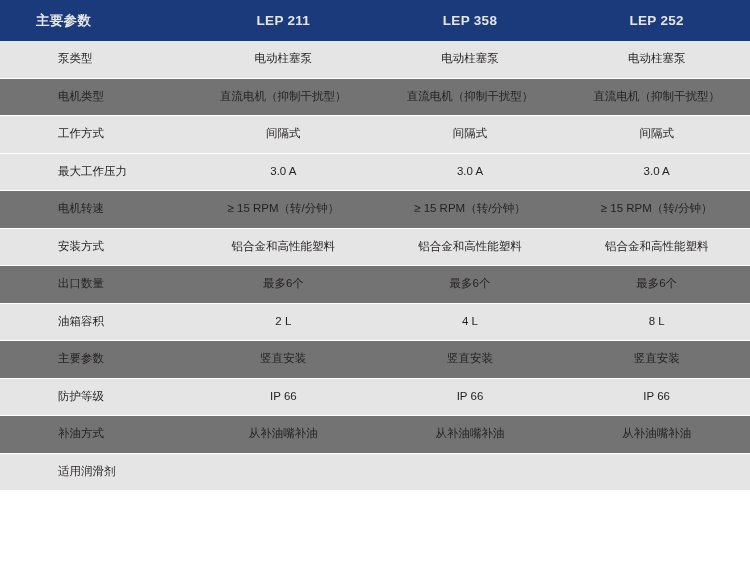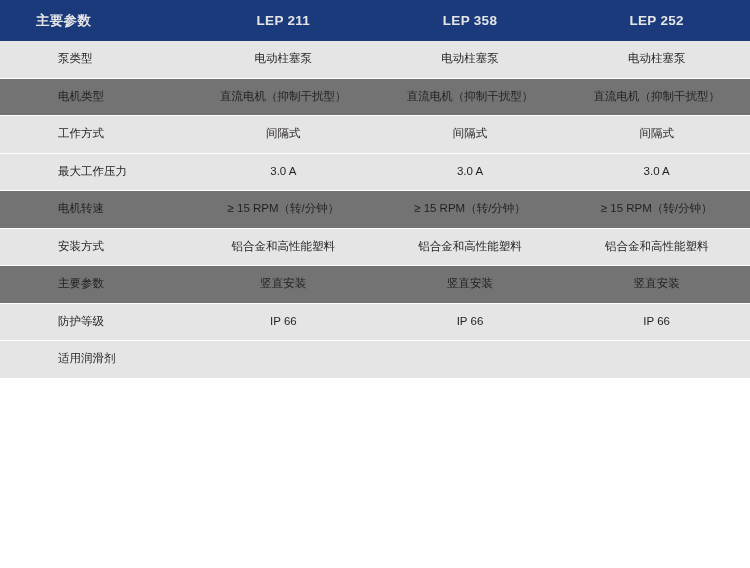--- a/index.html
+++ b/index.html
@@ -112,29 +112,47 @@
       <td class="nowrap">≥ 15 RPM（转/分钟）</td>
       <td class="nowrap">≥ 15 RPM（转/分钟）</td>
     </tr>
     <tr class="odd">
       <td class="param">安装方式</td>
       <td>铝合金和高性能塑料</td>
       <td>铝合金和高性能塑料</td>
       <td>铝合金和高性能塑料</td>
     </tr>
     <tr class="even">
+      <td class="param">出口数量</td>
+      <td>最多6个</td>
+      <td>最多6个</td>
+      <td>最多6个</td>
+    </tr>
+    <tr class="odd">
+      <td class="param">油箱容积</td>
+      <td>2 L</td>
+      <td>4 L</td>
+      <td>8 L</td>
+    </tr>
+    <tr class="even">
       <td class="param">主要参数</td>
       <td>竖直安装</td>
       <td>竖直安装</td>
       <td>竖直安装</td>
     </tr>
     <tr class="odd">
       <td class="param">防护等级</td>
       <td>IP 66</td>
       <td>IP 66</td>
       <td>IP 66</td>
     </tr>
+    <tr class="even">
+      <td class="param">补油方式</td>
+      <td>从补油嘴补油</td>
+      <td>从补油嘴补油</td>
+      <td>从补油嘴补油</td>
+    </tr>
     <tr class="odd">
       <td class="param">适用润滑剂</td>
       <td class="full-span" colspan="3"></td>
     </tr>
   </tbody>
 </table>
 
 </body></html>

